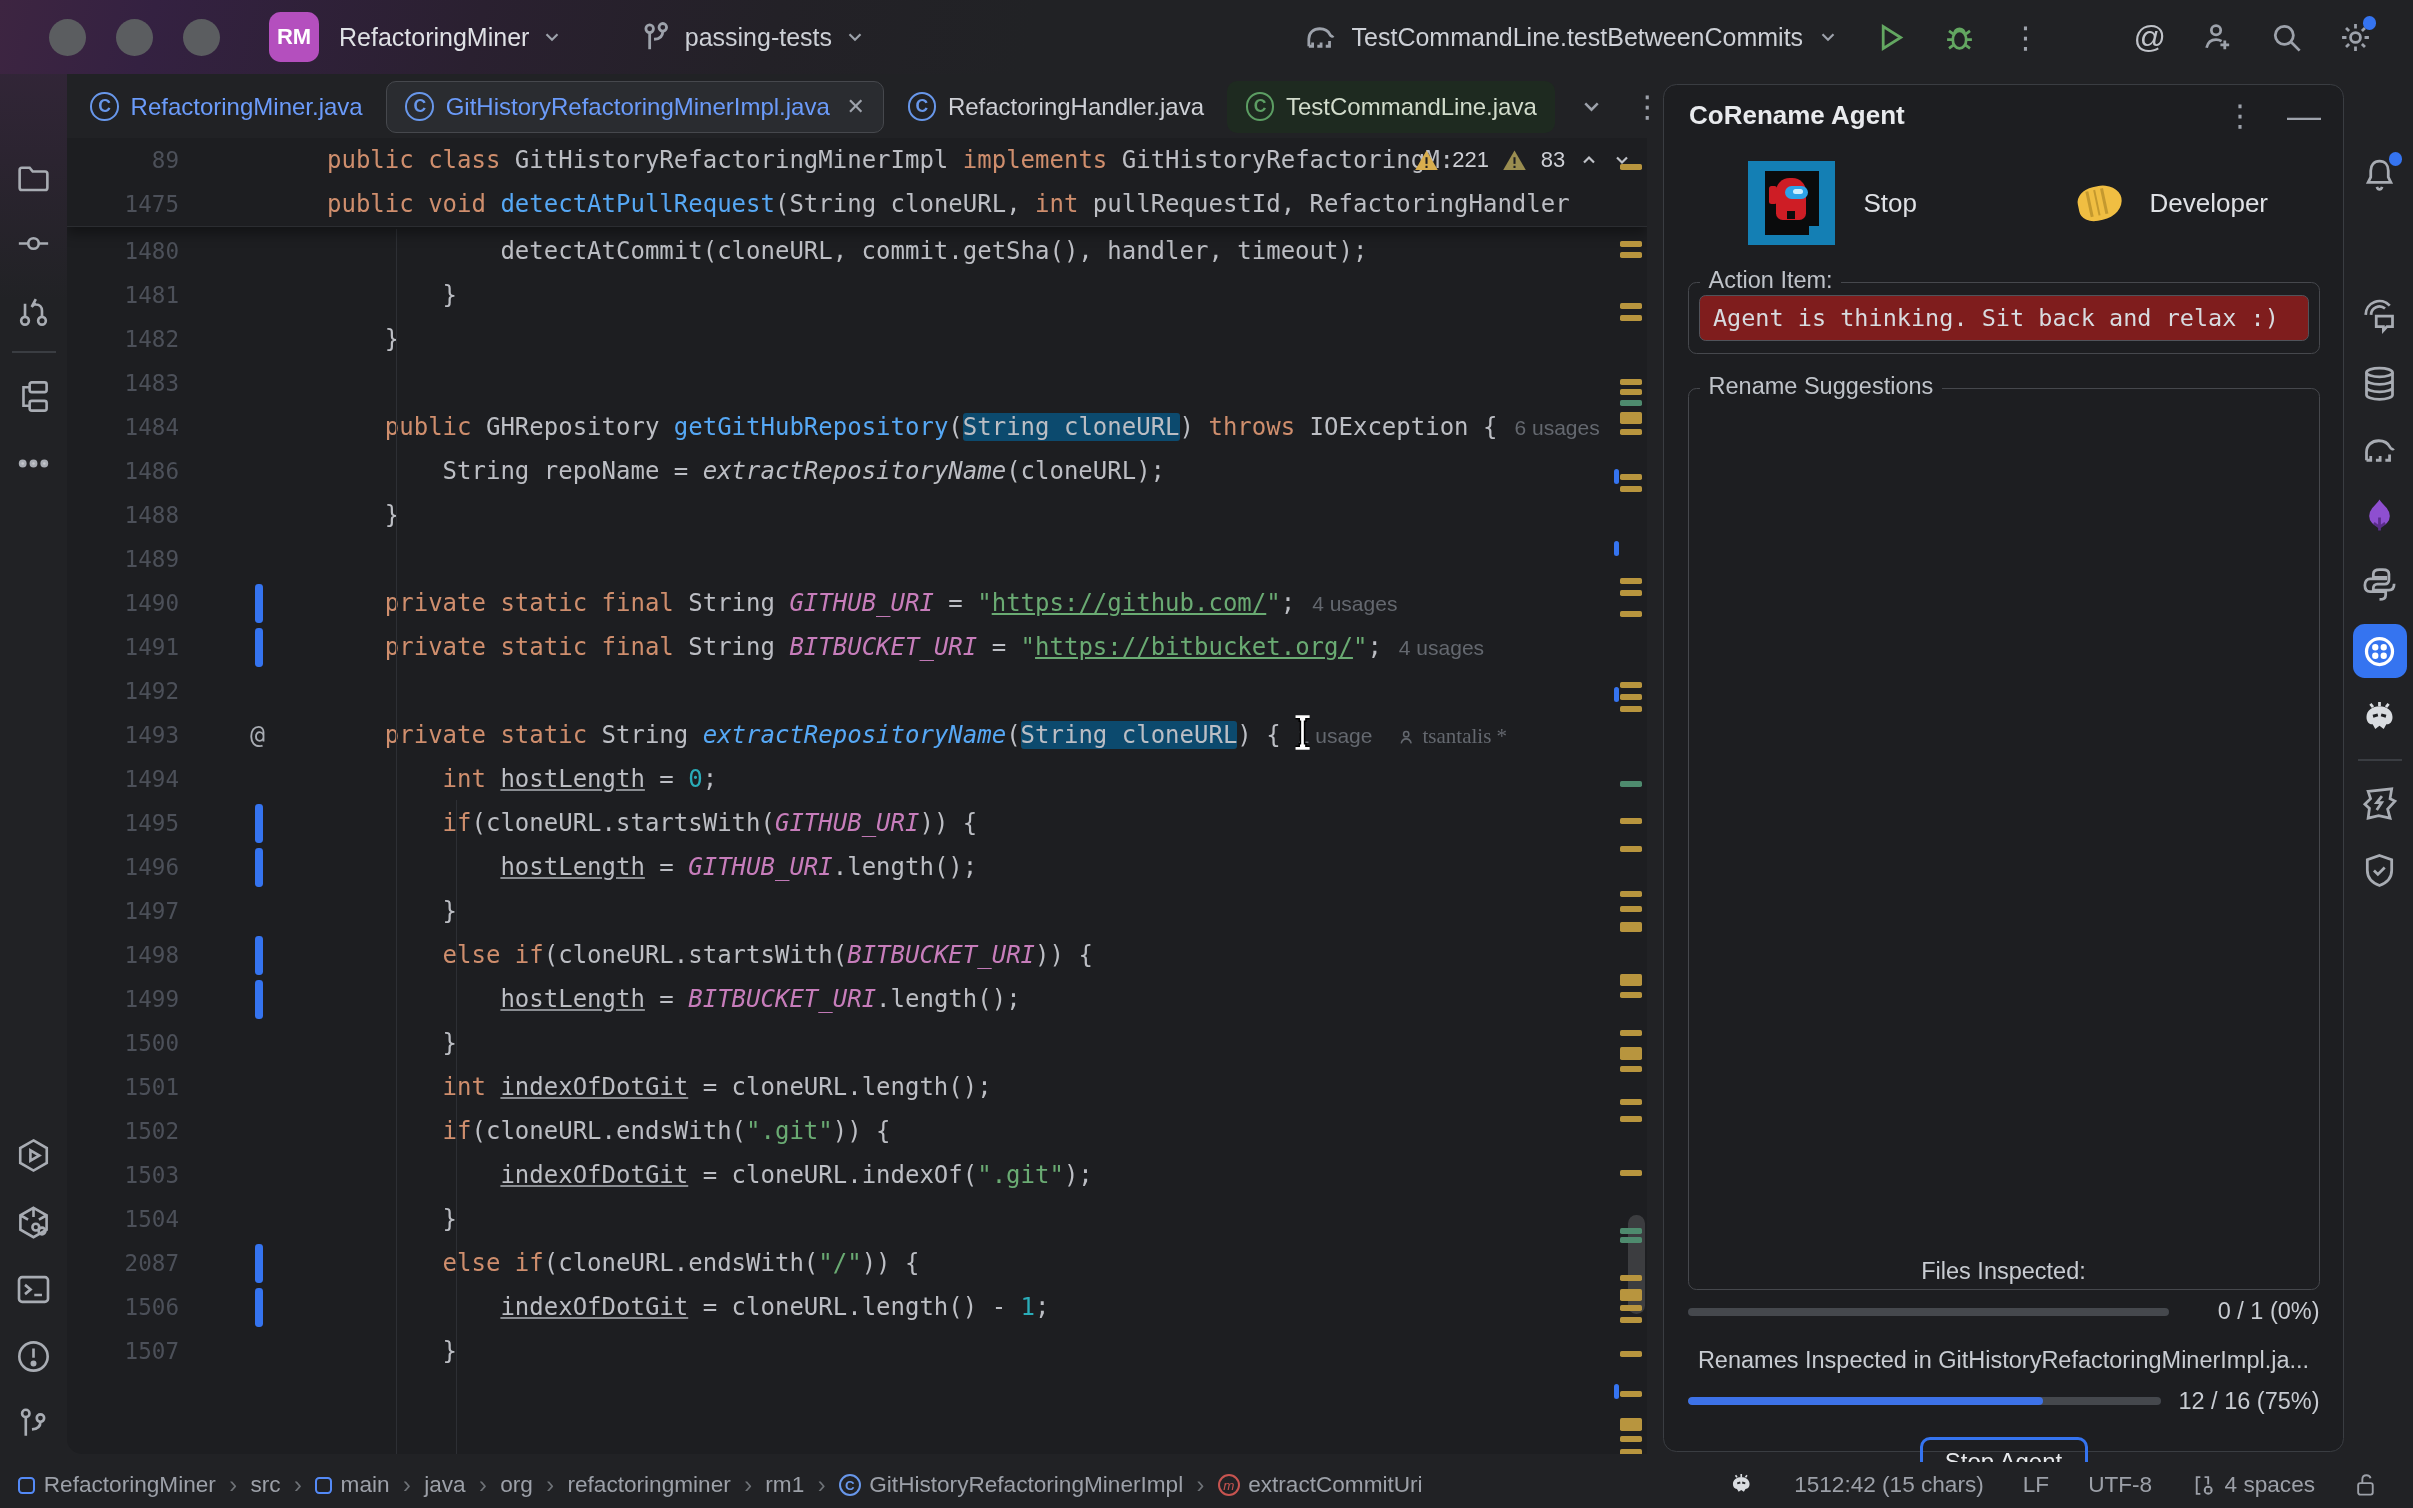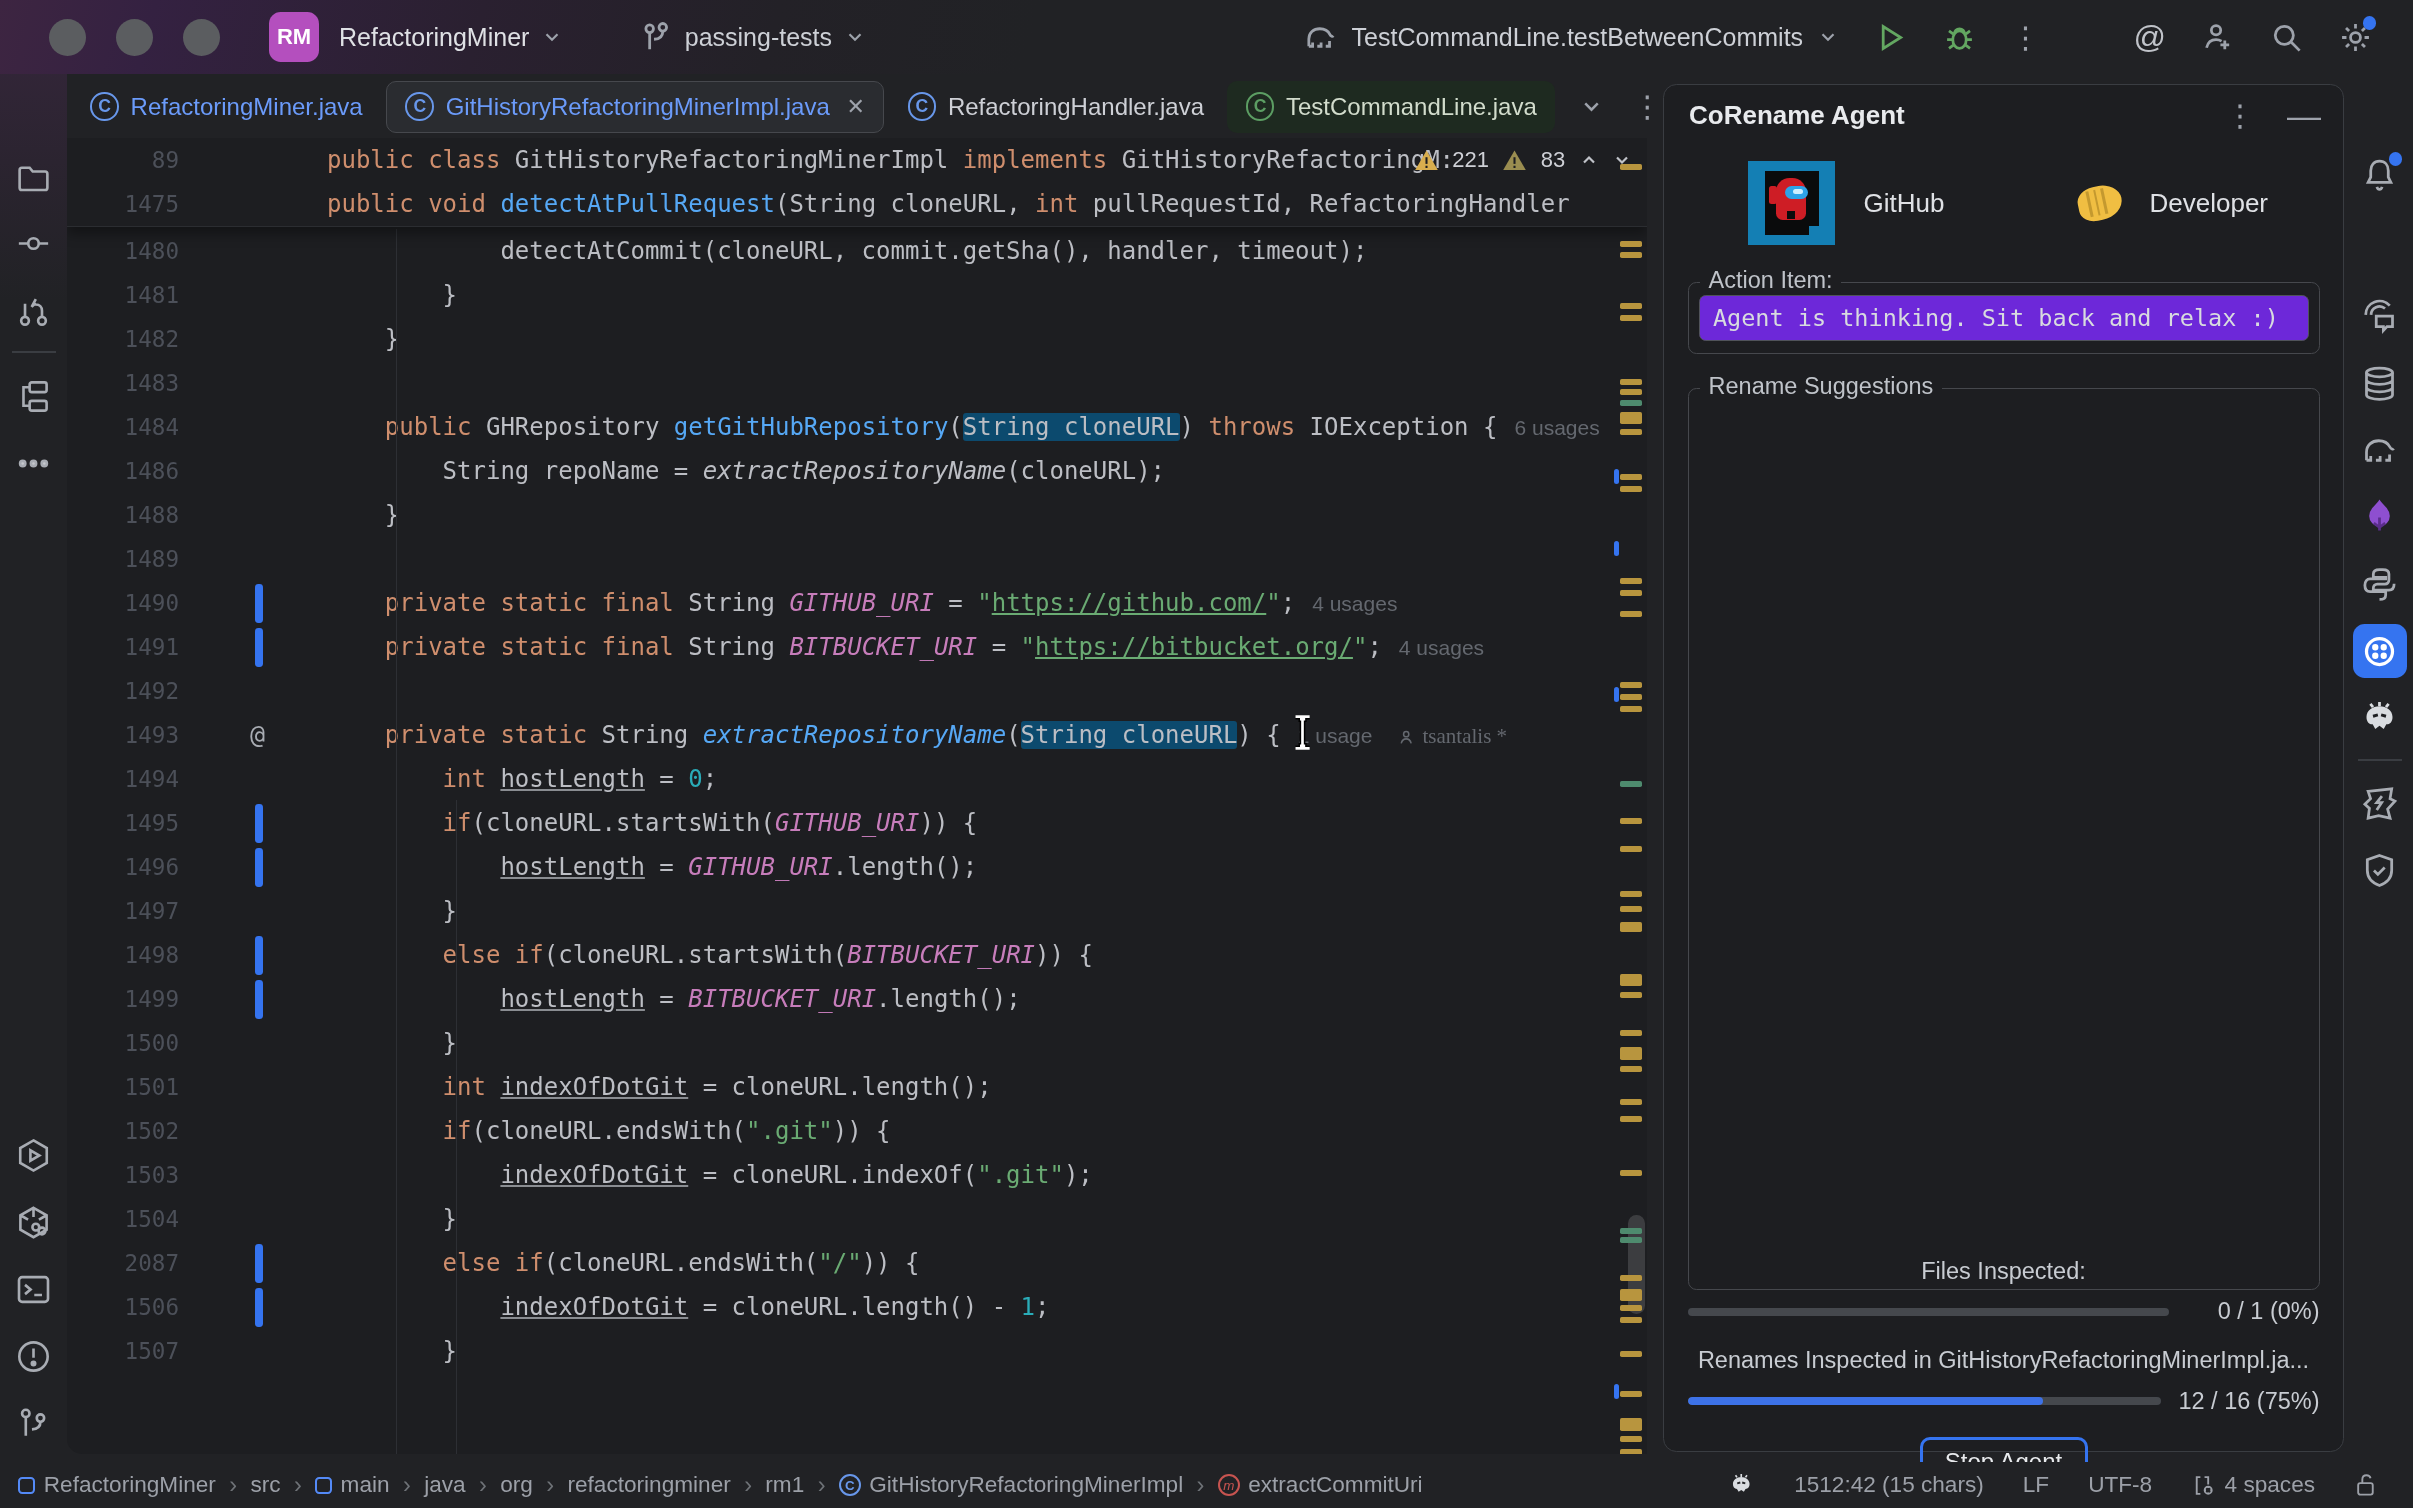--- a/index.html
+++ b/index.html
@@ -115,21 +115,21 @@
   .avatar-label { font-size:26px; color:#DFE1E5; margin-left:28.5px; }
   .dev-group { display:flex; align-items:center; margin-left:auto; margin-right:50px; gap:27px; }
   .hand { width:44px; height:34px; background:#F0BE42; border-radius:46% 54% 58% 42%;
      transform:rotate(-12deg); position:relative; overflow:hidden; }
   .hand i { position:absolute; top:3.4px; bottom:5px; width:2.5px; background:#C4992F; }
   .fieldset { position:relative; border:1.7px solid #46484D; border-radius:8.4px; margin:0 23.5px; }
   .fieldset legend, .flabel { position:absolute; top:-16px; left:11.7px; background:#1D1E21; padding:0 8.4px;
      font-size:23.5px; color:#BFC3C9; }
   .fs-action { margin-top:37px; height:72px; }
   .action-input { position:absolute; left:10px; right:10px; top:11.7px; bottom:11.7px; border:1.7px solid #50535A;
-     border-radius:6.7px; background:#6d28d9; font-family:"DejaVu Sans Mono", monospace; font-size:23.5px;
+     border-radius:6.7px; background:#7f1d1d; font-family:"DejaVu Sans Mono", monospace; font-size:23.5px;
      color:#D8DBDF; display:flex; align-items:center; padding:0 13.4px; }
   .fs-sugg { margin-top:34px; height:902px; }
   .files-sec { position:absolute; left:23.5px; right:23.5px; top:1173px; text-align:center; font-size:23.5px; color:#C8CCD2; }
   .prow { display:flex; align-items:center; gap:17px; margin-top:13.4px; margin-bottom:22px; }
   .pbar { flex:1; height:8.4px; border-radius:5px; background:#45484D; overflow:hidden; }
   .pfill { height:100%; background:#3D72E8; border-radius:5px; }
   .pct { flex:0 0 auto; min-width:134px; text-align:right; }
   .stop-btn { display:block; margin:8.4px auto 0; width:168px; height:50px; border:3.4px solid #3574F0;
      border-radius:10px; background:transparent; color:#E8EAED; font-size:24px;
      font-family:"Liberation Sans", sans-serif; }
@@ -439,21 +439,21 @@
         <div class="amogus">
           <div class="crew-pack"></div>
           <div class="crew-body"></div>
           <div class="crew-visor">
               <div class="visor-shine"></div>
             </div>
           <div class="crew-leg"></div>
           <div class="frame-notch"></div>
         </div>
       </div>
-      <span class="avatar-label">GitHub</span>
+      <span class="avatar-label">Stop</span>
       <div class="dev-group">
         <div class="hand">
             <i style="left:10px"></i>
             <i style="left:17.6px"></i>
             <i style="left:25px"></i>
           </div>
         <span class="avatar-label" style="margin-left:0">Developer</span>
       </div>
     </div>
     <div class="fieldset fs-action">

